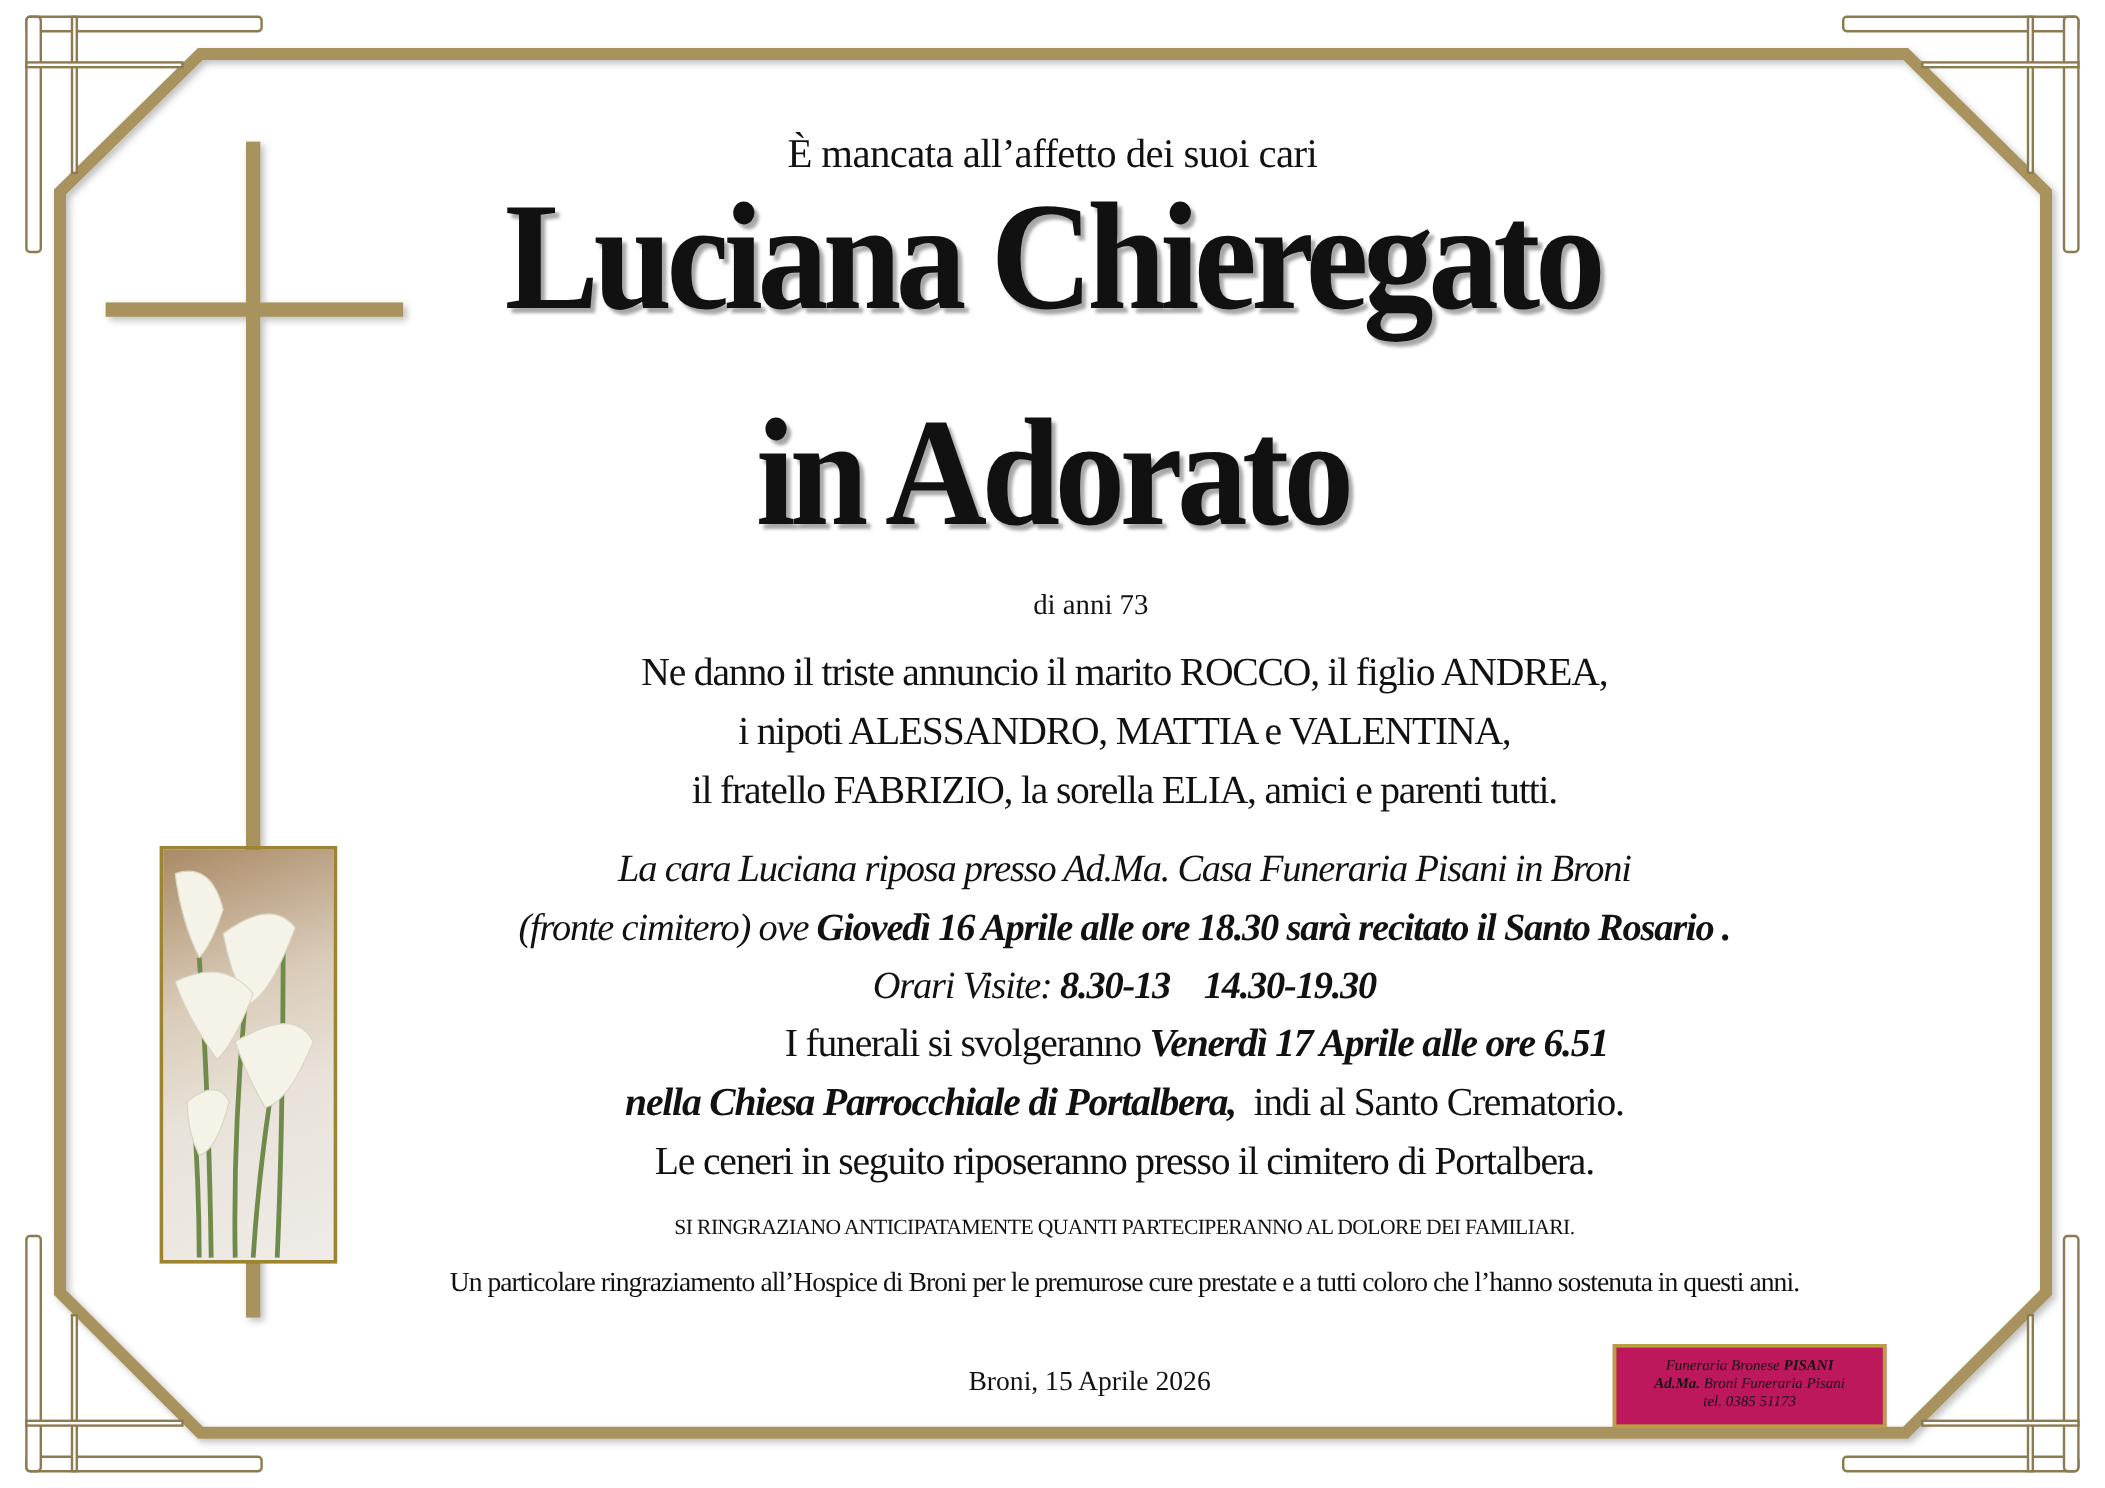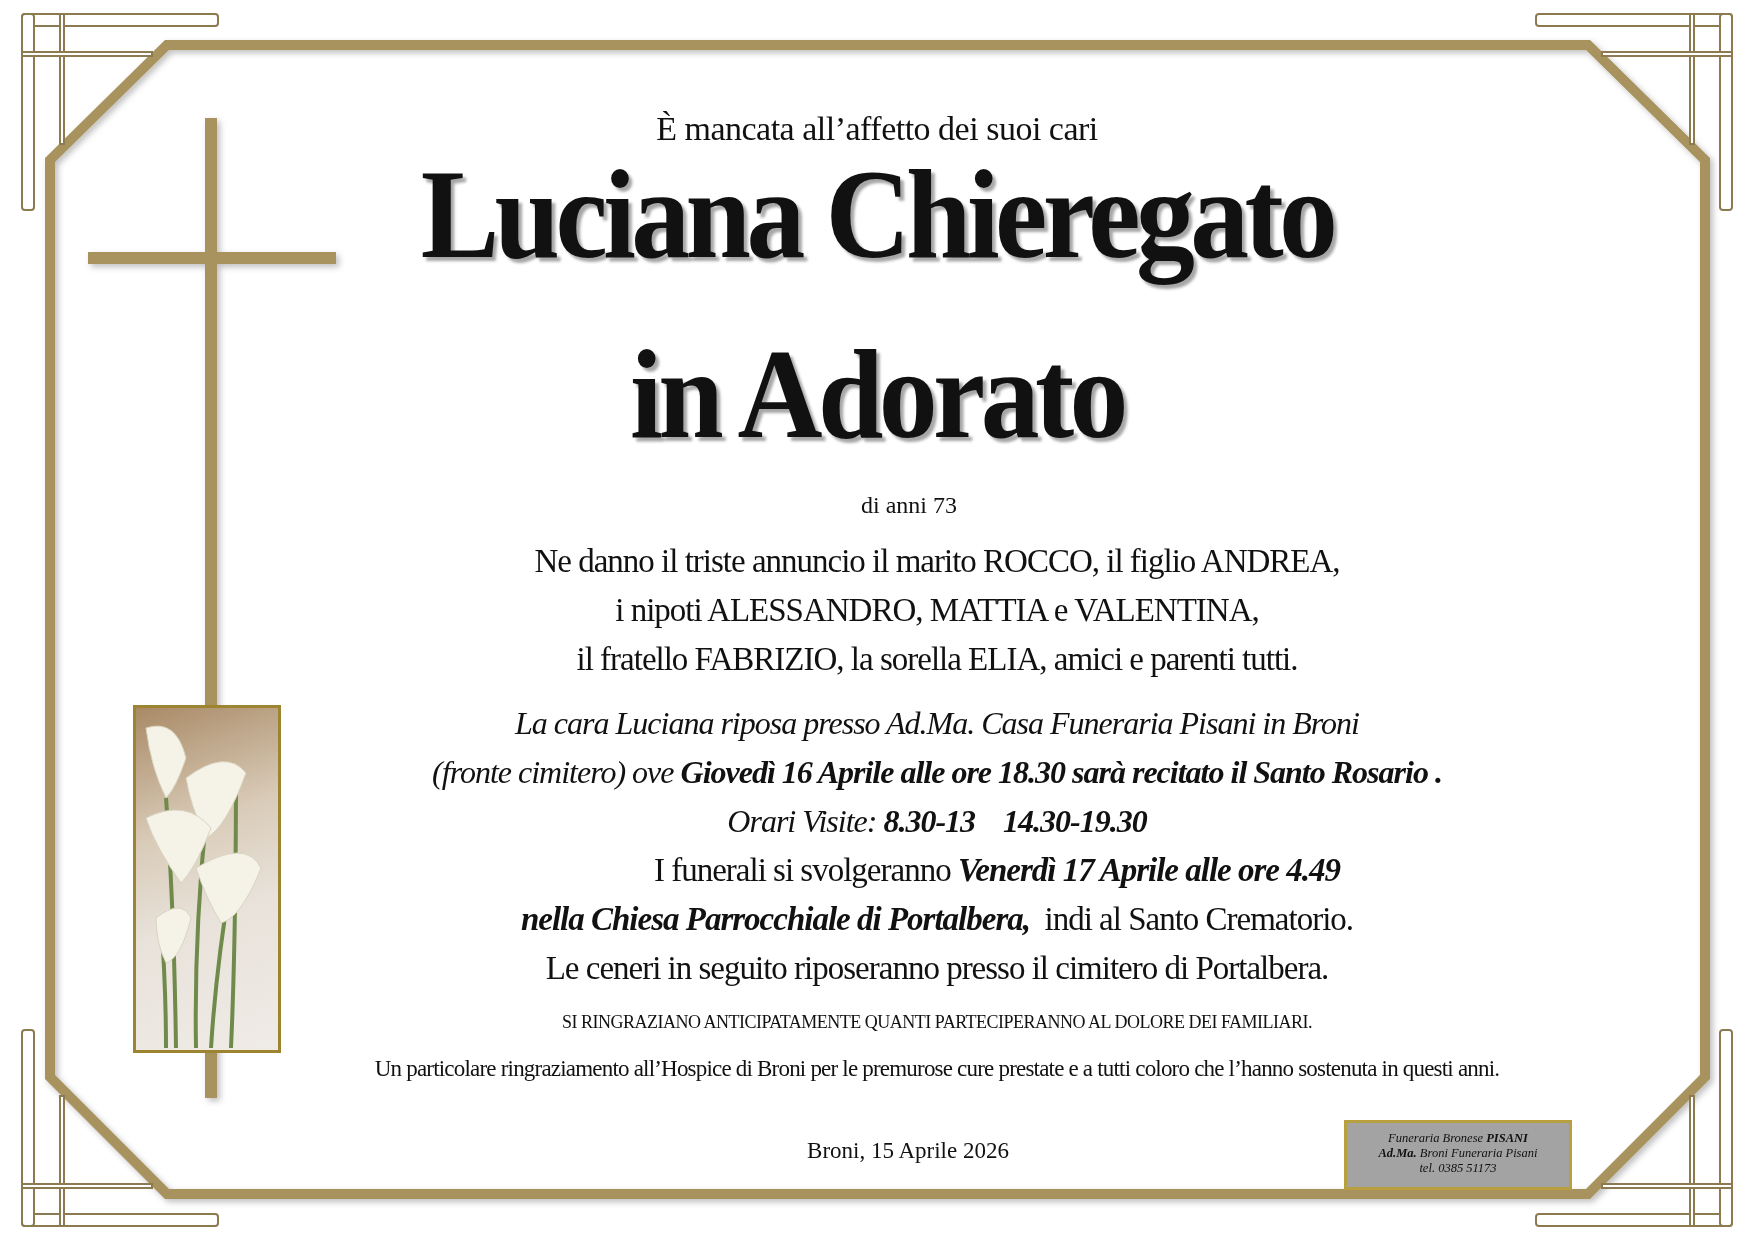--- a/index.html
+++ b/index.html
@@ -27,21 +27,21 @@
   .date { font-size:23px;padding-left:31px; }
   b { font-weight:bold;font-style:italic; }
   .photo {
     position:absolute; left:133px; top:705px; width:148px; height:348px;
     border:3px solid #9c8430; box-sizing:border-box;
     background:linear-gradient(160deg,#a98a66 0%,#d9cbb8 35%,#e8e2da 60%,#efebe6 100%);
     overflow:hidden;
   }
   .stamp {
     position:absolute; left:1344px; top:1120px; width:228px; height:70px;
-    border:3px solid #b8a040; box-sizing:border-box; background:#a3a3a3;
+    border:3px solid #b8a040; box-sizing:border-box; background:#be185d;
     text-align:center; font-style:italic; font-size:12.5px; line-height:15px; padding-top:8px;
   }
 </style>
 </head>
 <body>
 
 <svg class="frame" viewBox="0 0 1754 1240" width="1754" height="1240">
   <defs>
     <filter id="sh" x="-10%" y="-10%" width="120%" height="120%">
       <feDropShadow dx="3" dy="3" stdDeviation="3" flood-color="#000" flood-opacity="0.25"></feDropShadow>
@@ -108,21 +108,21 @@
 <div class="center fam" style="top:641px;left:60px;">il fratello FABRIZIO, la sorella ELIA, amici e parenti tutti.</div>
 
 <div class="center it" style="top:705px;left:60px;">La cara Luciana riposa presso  Ad.Ma. Casa Funeraria Pisani in Broni</div>
 <div class="center it" style="top:754px;left:60px;">
   <span>(fronte cimitero) ove </span><b>Giovedì 16 Aprile alle ore 18.30 sarà recitato il Santo Rosario .</b>
 </div>
 <div class="center it" style="top:803px;left:60px;">
   <span>Orari Visite: </span><b style="white-space:pre">8.30-13    14.30-19.30</b>
 </div>
 <div class="center reg" style="top:852px;left:120px;">
-  <span>I funerali si svolgeranno </span><b>Venerdì 17 Aprile alle ore 4.49</b>
+  <span>I funerali si svolgeranno </span><b>Venerdì 17 Aprile alle ore 6.51</b>
 </div>
 <div class="center reg" style="top:901px;left:60px;">
   <b>nella Chiesa Parrocchiale di Portalbera,</b><span style="white-space:pre">  indi al Santo Crematorio.</span>
 </div>
 <div class="center reg" style="top:950px;left:60px;">Le ceneri in seguito riposeranno presso il cimitero di Portalbera.</div>
 <div class="center small" style="top:1012px;left:60px;">SI RINGRAZIANO ANTICIPATAMENTE  QUANTI  PARTECIPERANNO AL DOLORE  DEI  FAMILIARI.</div>
 <div class="center thanks" style="top:1056px;left:60px;">Un particolare ringraziamento all’Hospice di Broni per le premurose cure prestate e a tutti coloro che l’hanno sostenuta in questi anni.</div>
 <div class="center date" style="top:1138px;left:0;">Broni, 15 Aprile 2026</div>
 
 <div class="stamp">

